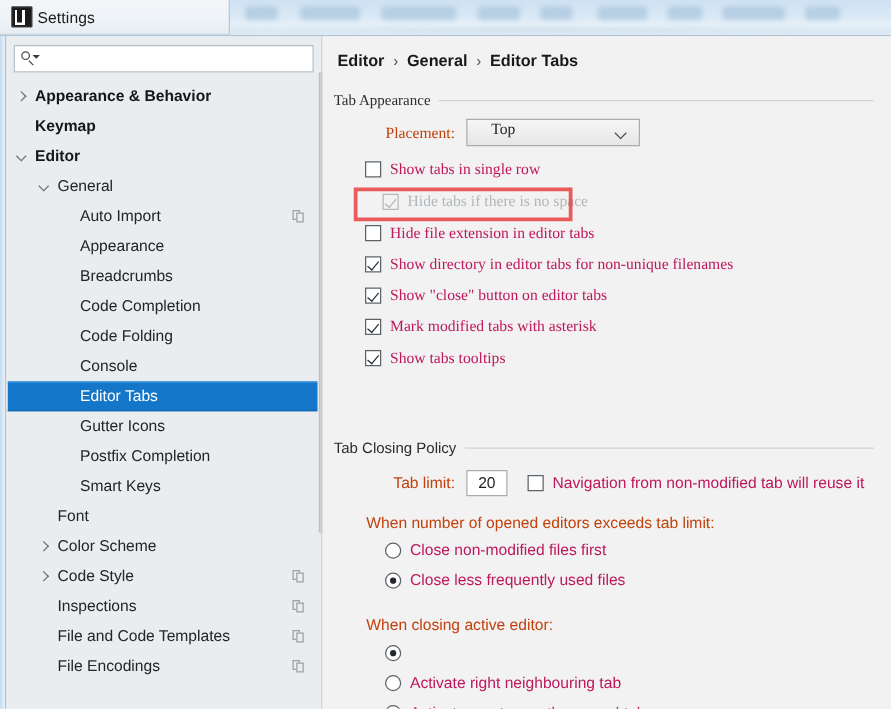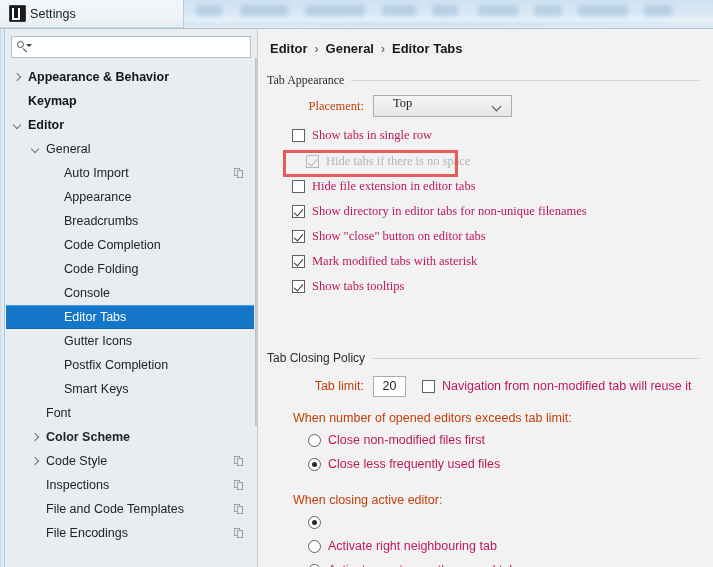--- a/index.html
+++ b/index.html
@@ -491,21 +491,21 @@
             <span class="label" style="margin-left: 58px;">Postfix Completion</span>
           </div>
           <div class="tree-row">
             <span class="label" style="margin-left: 58px;">Smart Keys</span>
           </div>
           <div class="tree-row">
             <span class="label" style="margin-left: 40px;">Font</span>
           </div>
           <div class="tree-row">
             <span class="arrow collapsed" style="left: 24px;"></span>
-            <span class="label" style="margin-left: 40px; font-weight: bold;">Color Scheme</span>
+            <span class="label" style="margin-left: 40px;">Color Scheme</span>
           </div>
           <div class="tree-row">
             <span class="arrow collapsed" style="left: 24px;"></span>
             <span class="label" style="margin-left: 40px;">Code Style</span>
             <span class="copy-icon"></span>
           </div>
           <div class="tree-row">
             <span class="label" style="margin-left: 40px;">Inspections</span>
             <span class="copy-icon"></span>
           </div>

